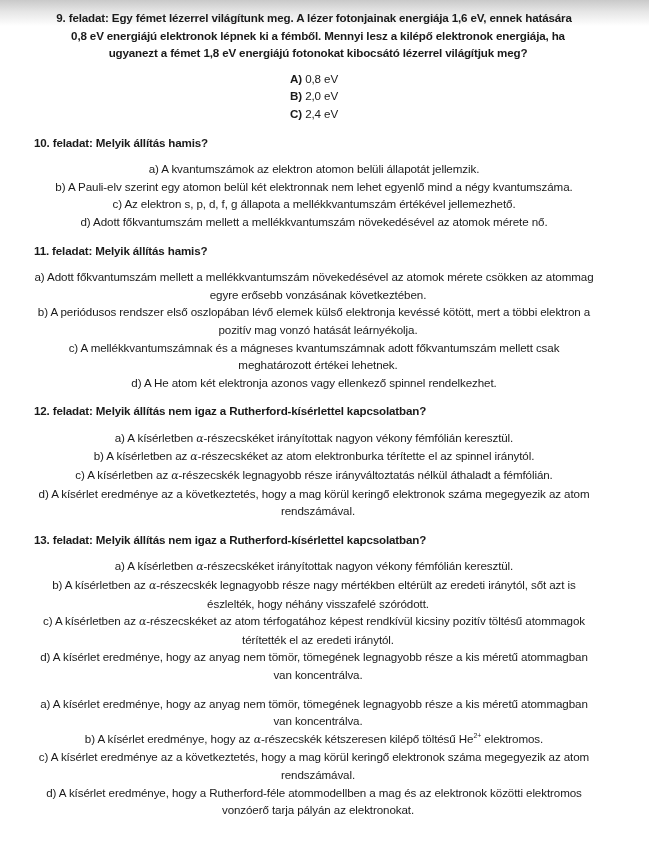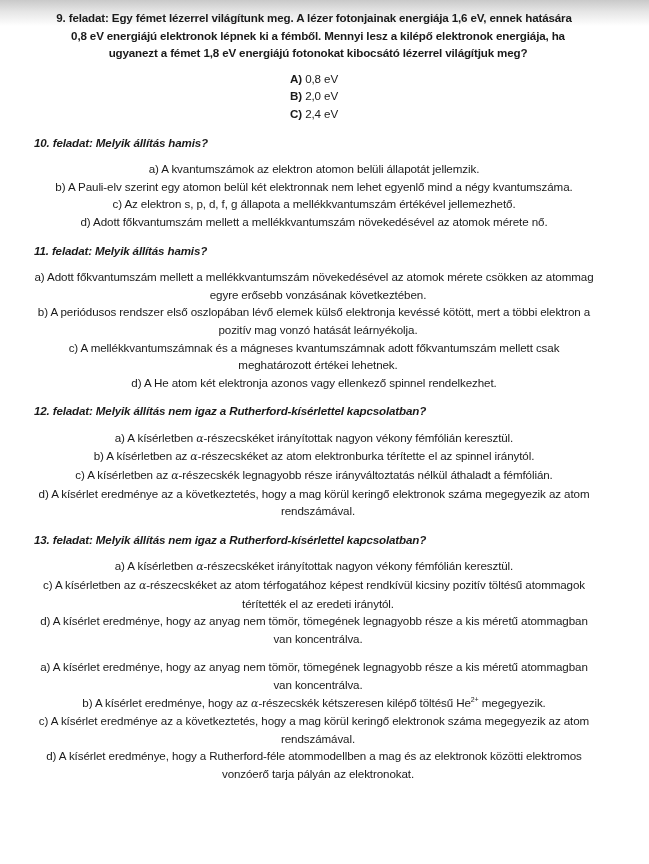--- a/index.html
+++ b/index.html
@@ -14,21 +14,21 @@
     position: absolute; left: 0; top: 0; width: 649px; height: 26px;
     background: linear-gradient(to bottom, #c9c9c9 0%, #e6e6e6 45%, #ffffff 100%);
   }
   .page {
     position: absolute; left: 34px; top: 9px; width: 560px;
     font-size: 11.6px; line-height: 17.6px;
   }
   .task-title { font-weight: bold; margin: 0; letter-spacing: -0.15px; text-align: center; }
   .task-title .cont { display: block; padding-left: 8px; }
   .task-block { margin-bottom: 11px; }
-  .q-title { font-weight: bold; margin: 0 0 9px 0; letter-spacing: -0.15px; font-style: italic; }
+  .q-title { font-weight: bold; margin: 0 0 9px 0; letter-spacing: -0.15px; }
   .opt { margin: 0; padding-left: 8px; text-indent: -8px; letter-spacing: -0.1px; text-align: center; }
   .opt-label { font-weight: normal; }
   .abc .opt-label { font-weight: bold; }
   .abc { margin-top: 8px; }
   .abc .opt { padding-left: 0; text-indent: 0; }
   .alpha { font-family: "DejaVu Serif", serif; font-style: italic; font-size: 11px; }
   sup { font-size: 7px; line-height: 0; }
 </style>
 </head>
 <body>
@@ -70,24 +70,25 @@
     <p class="q-title">12. feladat: Melyik állítás nem igaz a Rutherford-kísérlettel kapcsolatban?</p>
     <p class="opt"><span>a)</span> <span>A kísérletben </span><span class="alpha">α</span><span>-részecskéket irányítottak nagyon vékony fémfólián keresztül.</span></p>
     <p class="opt"><span>b)</span> <span>A kísérletben az </span><span class="alpha">α</span><span>-részecskéket az atom elektronburka térítette el az spinnel iránytól.</span></p>
     <p class="opt"><span>c)</span> <span>A kísérletben az </span><span class="alpha">α</span><span>-részecskék legnagyobb része irányváltoztatás nélkül áthaladt a fémfólián.</span></p>
     <p class="opt"><span>d)</span> <span>A kísérlet eredménye az a következtetés, hogy a mag körül keringő elektronok száma megegyezik az atom rendszámával.</span></p>
   </div>
 
   <div class="task-block">
     <p class="q-title">13. feladat: Melyik állítás nem igaz a Rutherford-kísérlettel kapcsolatban?</p>
     <p class="opt"><span>a)</span> <span>A kísérletben </span><span class="alpha">α</span><span>-részecskéket irányítottak nagyon vékony fémfólián keresztül.</span></p>
+    <p class="opt"><span>b)</span> <span>A kísérletben az </span><span class="alpha">α</span><span>-részecskék legnagyobb része nagy mértékben eltérült az eredeti iránytól, sőt azt is észlelték, hogy néhány visszafelé szóródott.</span></p>
     <p class="opt"><span>c)</span> <span>A kísérletben az </span><span class="alpha">α</span><span>-részecskéket az atom térfogatához képest rendkívül kicsiny pozitív töltésű atommagok térítették el az eredeti iránytól.</span></p>
     <p class="opt"><span>d)</span> <span>A kísérlet eredménye, hogy az anyag nem tömör, tömegének legnagyobb része a kis méretű atommagban van koncentrálva.</span></p>
   </div>
 
   <div class="task-block">
     <p class="opt"><span>a)</span> <span>A kísérlet eredménye, hogy az anyag nem tömör, tömegének legnagyobb része a kis méretű atommagban van koncentrálva.</span></p>
-    <p class="opt"><span>b)</span> <span>A kísérlet eredménye, hogy az </span><span class="alpha">α</span><span>-részecskék kétszeresen kilépő töltésű He</span><sup>2+</sup><span> megegyezik.</span></p>
+    <p class="opt"><span>b)</span> <span>A kísérlet eredménye, hogy az </span><span class="alpha">α</span><span>-részecskék kétszeresen kilépő töltésű He</span><sup>2+</sup><span> elektromos.</span></p>
     <p class="opt"><span>c)</span> <span>A kísérlet eredménye az a következtetés, hogy a mag körül keringő elektronok száma megegyezik az atom rendszámával.</span></p>
     <p class="opt"><span>d)</span> <span>A kísérlet eredménye, hogy a Rutherford-féle atommodellben a mag és az elektronok közötti elektromos vonzóerő tarja pályán az elektronokat.</span></p>
   </div>
 
 </div>
 
 </body></html>

